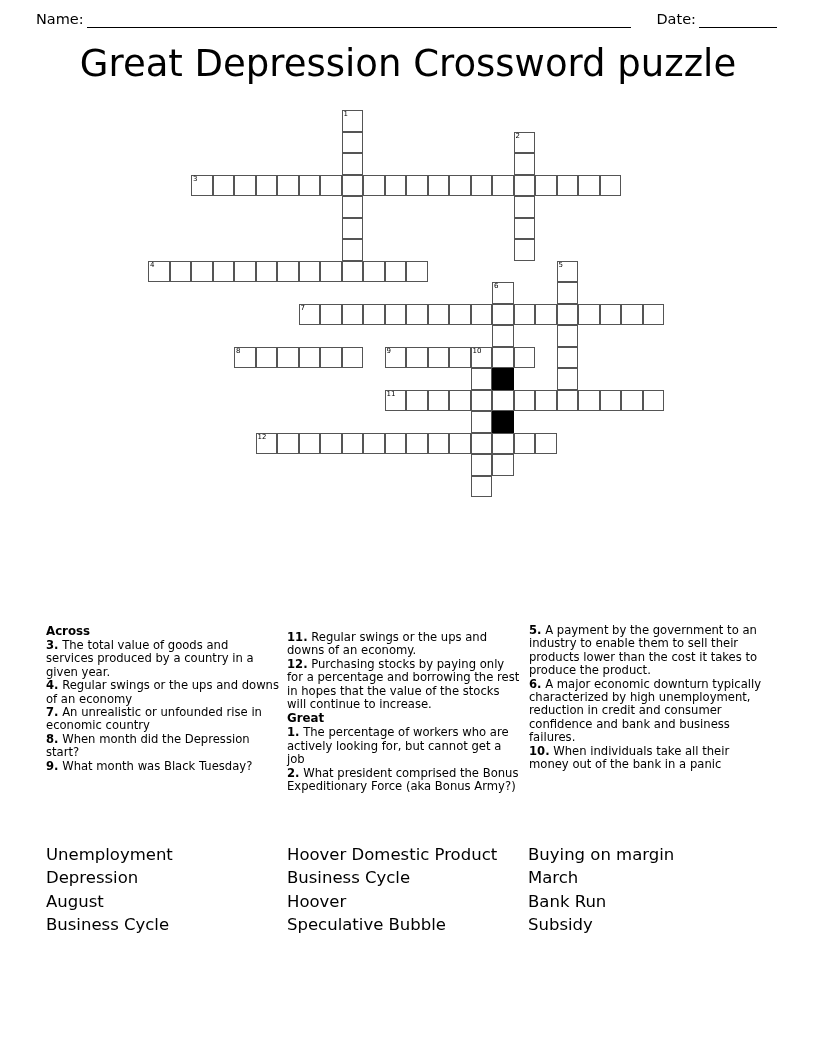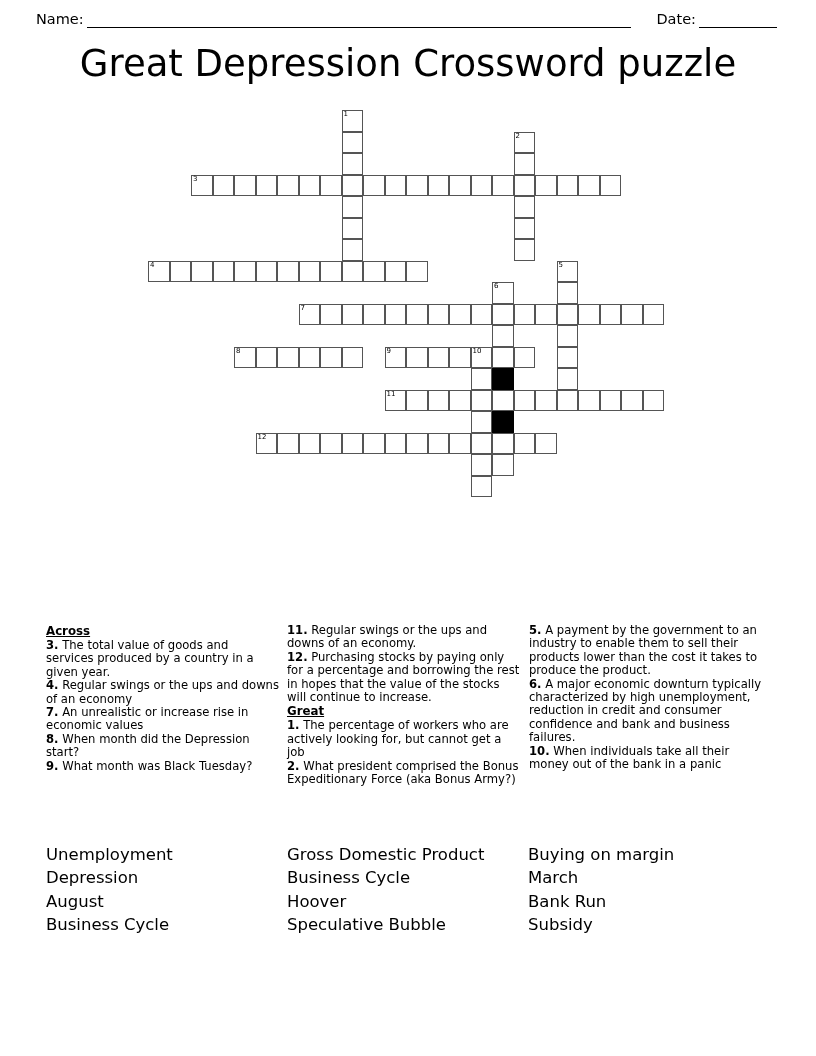--- a/index.html
+++ b/index.html
@@ -93,25 +93,24 @@
     display: flex;
     gap: 0px;
   }
   .clue-col {
     width: 241px;
     padding-right: 8px;
     box-sizing: border-box;
     font-size: 11.6px;
     line-height: 13.4px;
   }
-  .clue-col.c2 { width: 242px; }
+  .clue-col.c2 { width: 242px; margin-top: 7px; }
   .clue-col.c3 { width: 241px; }
   .clue-heading {
     font-weight: bold;
-    text-decoration: underline;
     font-size: 11.8px;
     line-height: 15px;
     margin: 0 0 0px 0;
   }
   .clue-item {
     margin: 0;
     text-indent: 0;
   }
   .clue-item b { font-weight: bold; }
 
@@ -295,21 +294,21 @@
     <div class="cw-cell" style="left: 513.5px; top: 432.5px; width: 21.5px; height: 21.5px;"></div>
     <div class="cw-cell" style="left: 535px; top: 432.5px; width: 21.5px; height: 21.5px;"></div>
   </div>
 
 <div class="clues">
 
   <div class="clue-col c1">
     <div class="clue-heading">Across</div>
     <div class="clue-item"><b>3.</b><span> The total value of goods and services produced by a country in a given year.</span></div>
     <div class="clue-item"><b>4.</b><span> Regular swings or the ups and downs of an economy</span></div>
-    <div class="clue-item"><b>7.</b><span> An unrealistic or increase rise in economic values</span></div>
+    <div class="clue-item"><b>7.</b><span> An unrealistic or unfounded rise in economic country</span></div>
     <div class="clue-item"><b>8.</b><span> When month did the Depression start?</span></div>
     <div class="clue-item"><b>9.</b><span> What month was Black Tuesday?</span></div>
   </div>
 
   <div class="clue-col c2">
     <div class="clue-item"><b>11.</b><span> Regular swings or the ups and downs of an economy.</span></div>
     <div class="clue-item"><b>12.</b><span> Purchasing stocks by paying only for a percentage and borrowing the rest in hopes that the value of the stocks will continue to increase.</span></div>
     <div class="clue-heading">Great</div>
     <div class="clue-item"><b>1.</b><span> The percentage of workers who are actively looking for, but cannot get a job</span></div>
     <div class="clue-item"><b>2.</b><span> What president comprised the Bonus Expeditionary Force (aka Bonus Army?)</span></div>
@@ -325,21 +324,21 @@
 
 <div class="wordbank">
   <div class="wb-grid">
     <div class="wb-col">
       <div class="wb-item">Unemployment</div>
       <div class="wb-item">Depression</div>
       <div class="wb-item">August</div>
       <div class="wb-item">Business Cycle</div>
     </div>
     <div class="wb-col">
-      <div class="wb-item">Gross Domestic Product</div>
+      <div class="wb-item">Hoover Domestic Product</div>
       <div class="wb-item">Business Cycle</div>
       <div class="wb-item">Hoover</div>
       <div class="wb-item">Speculative Bubble</div>
     </div>
     <div class="wb-col">
       <div class="wb-item">Buying on margin</div>
       <div class="wb-item">March</div>
       <div class="wb-item">Bank Run</div>
       <div class="wb-item">Subsidy</div>
     </div>

